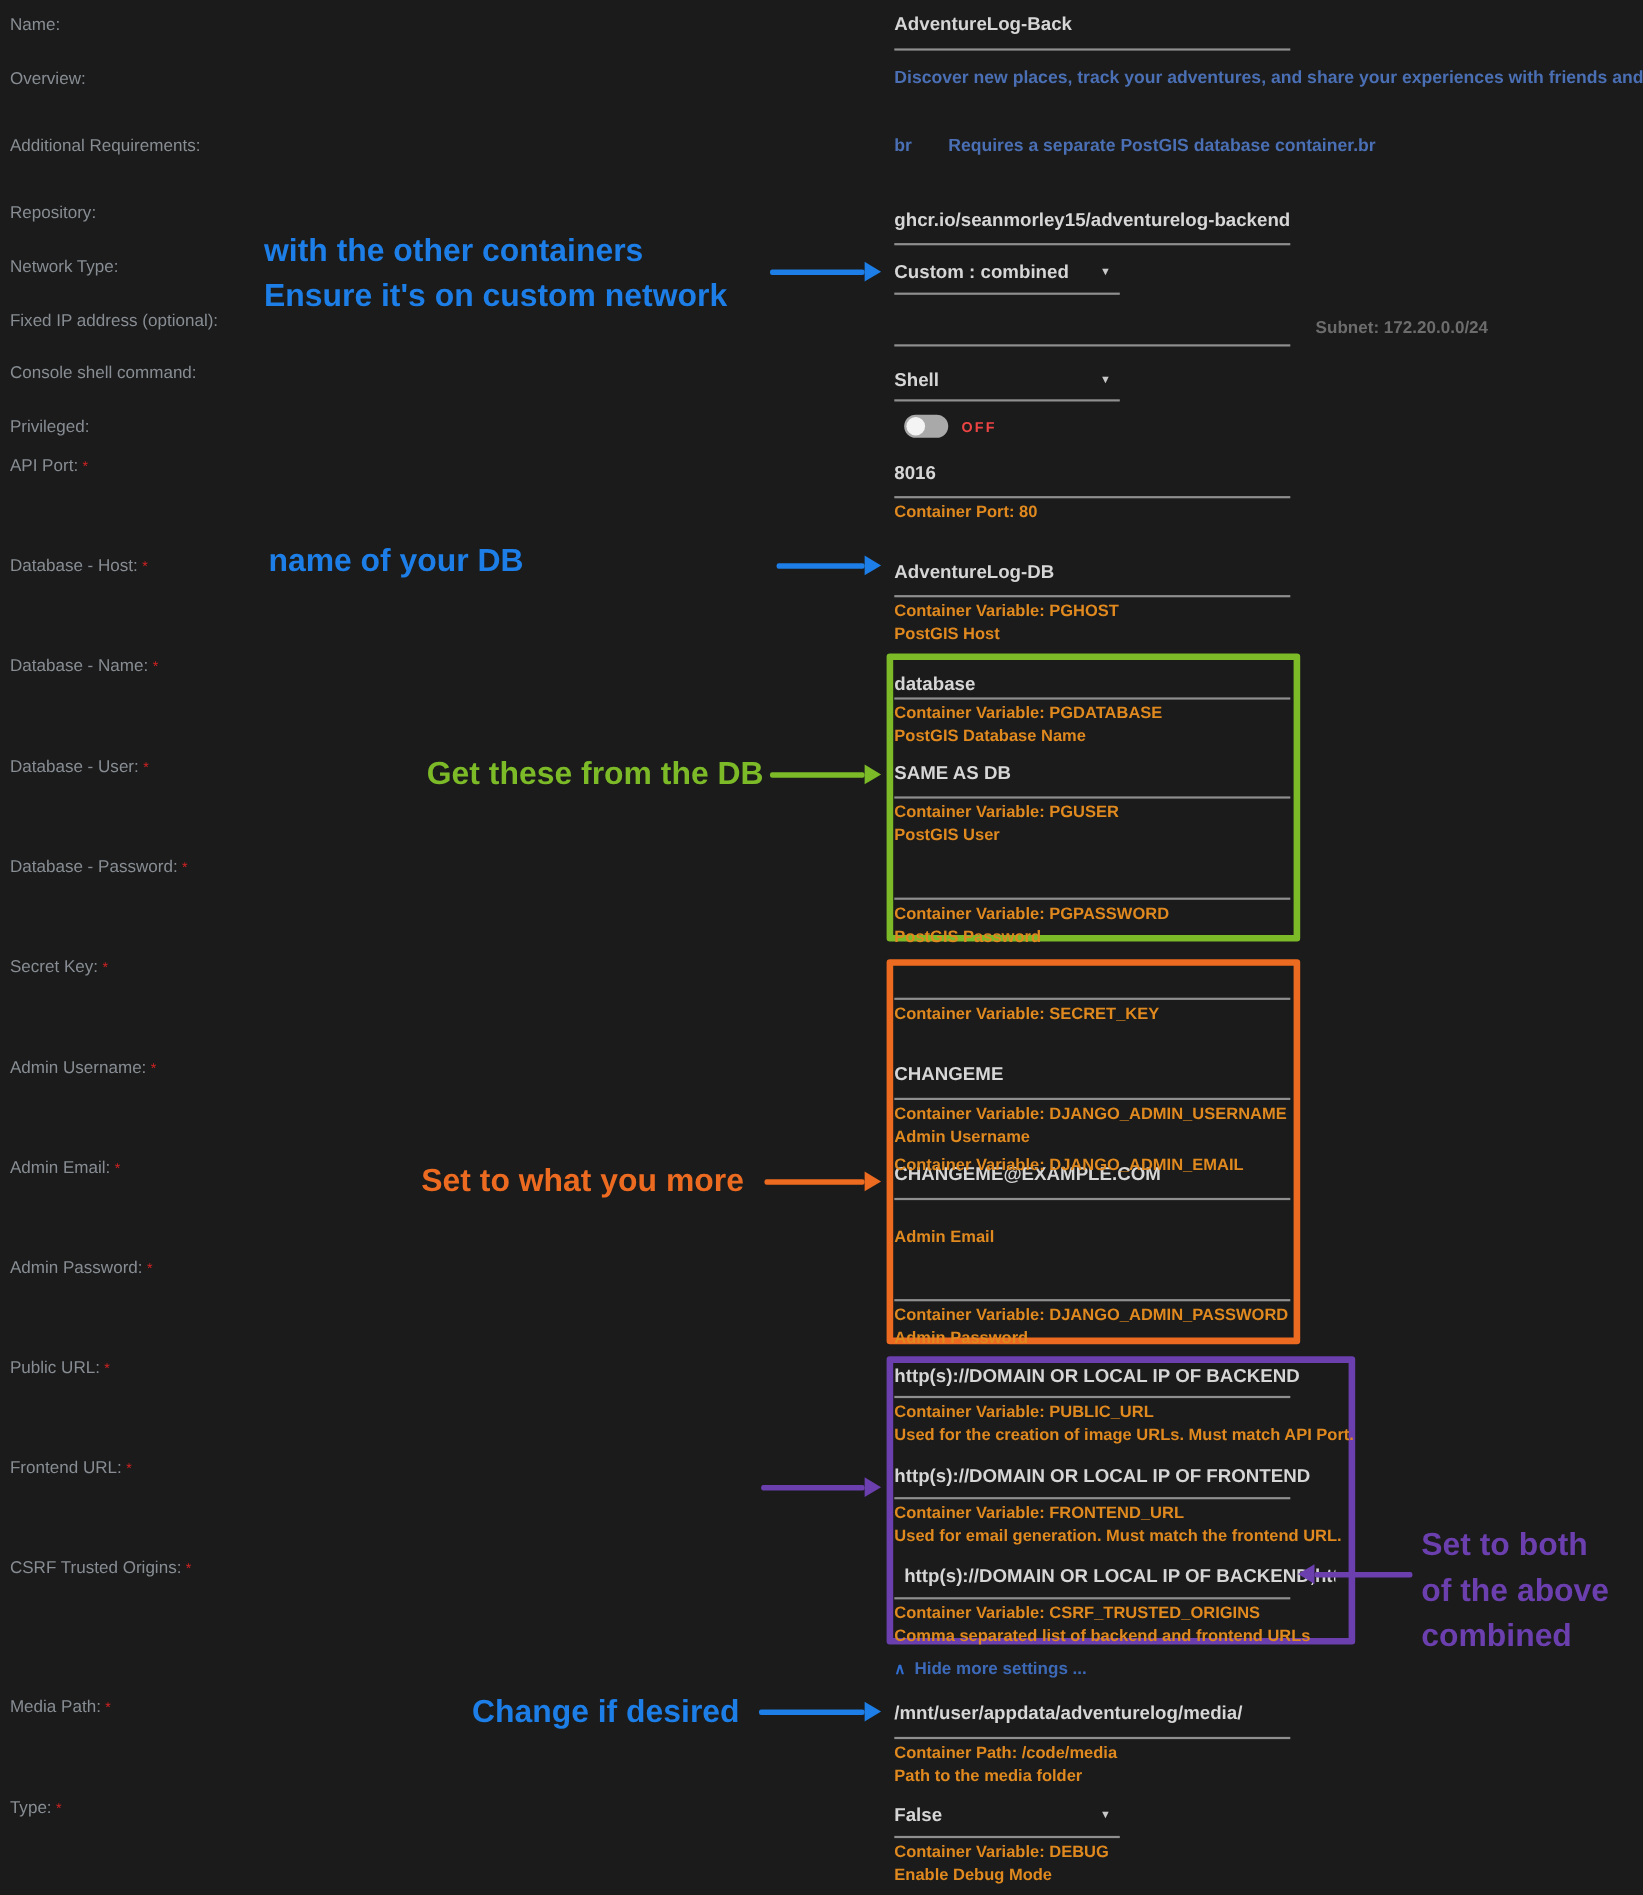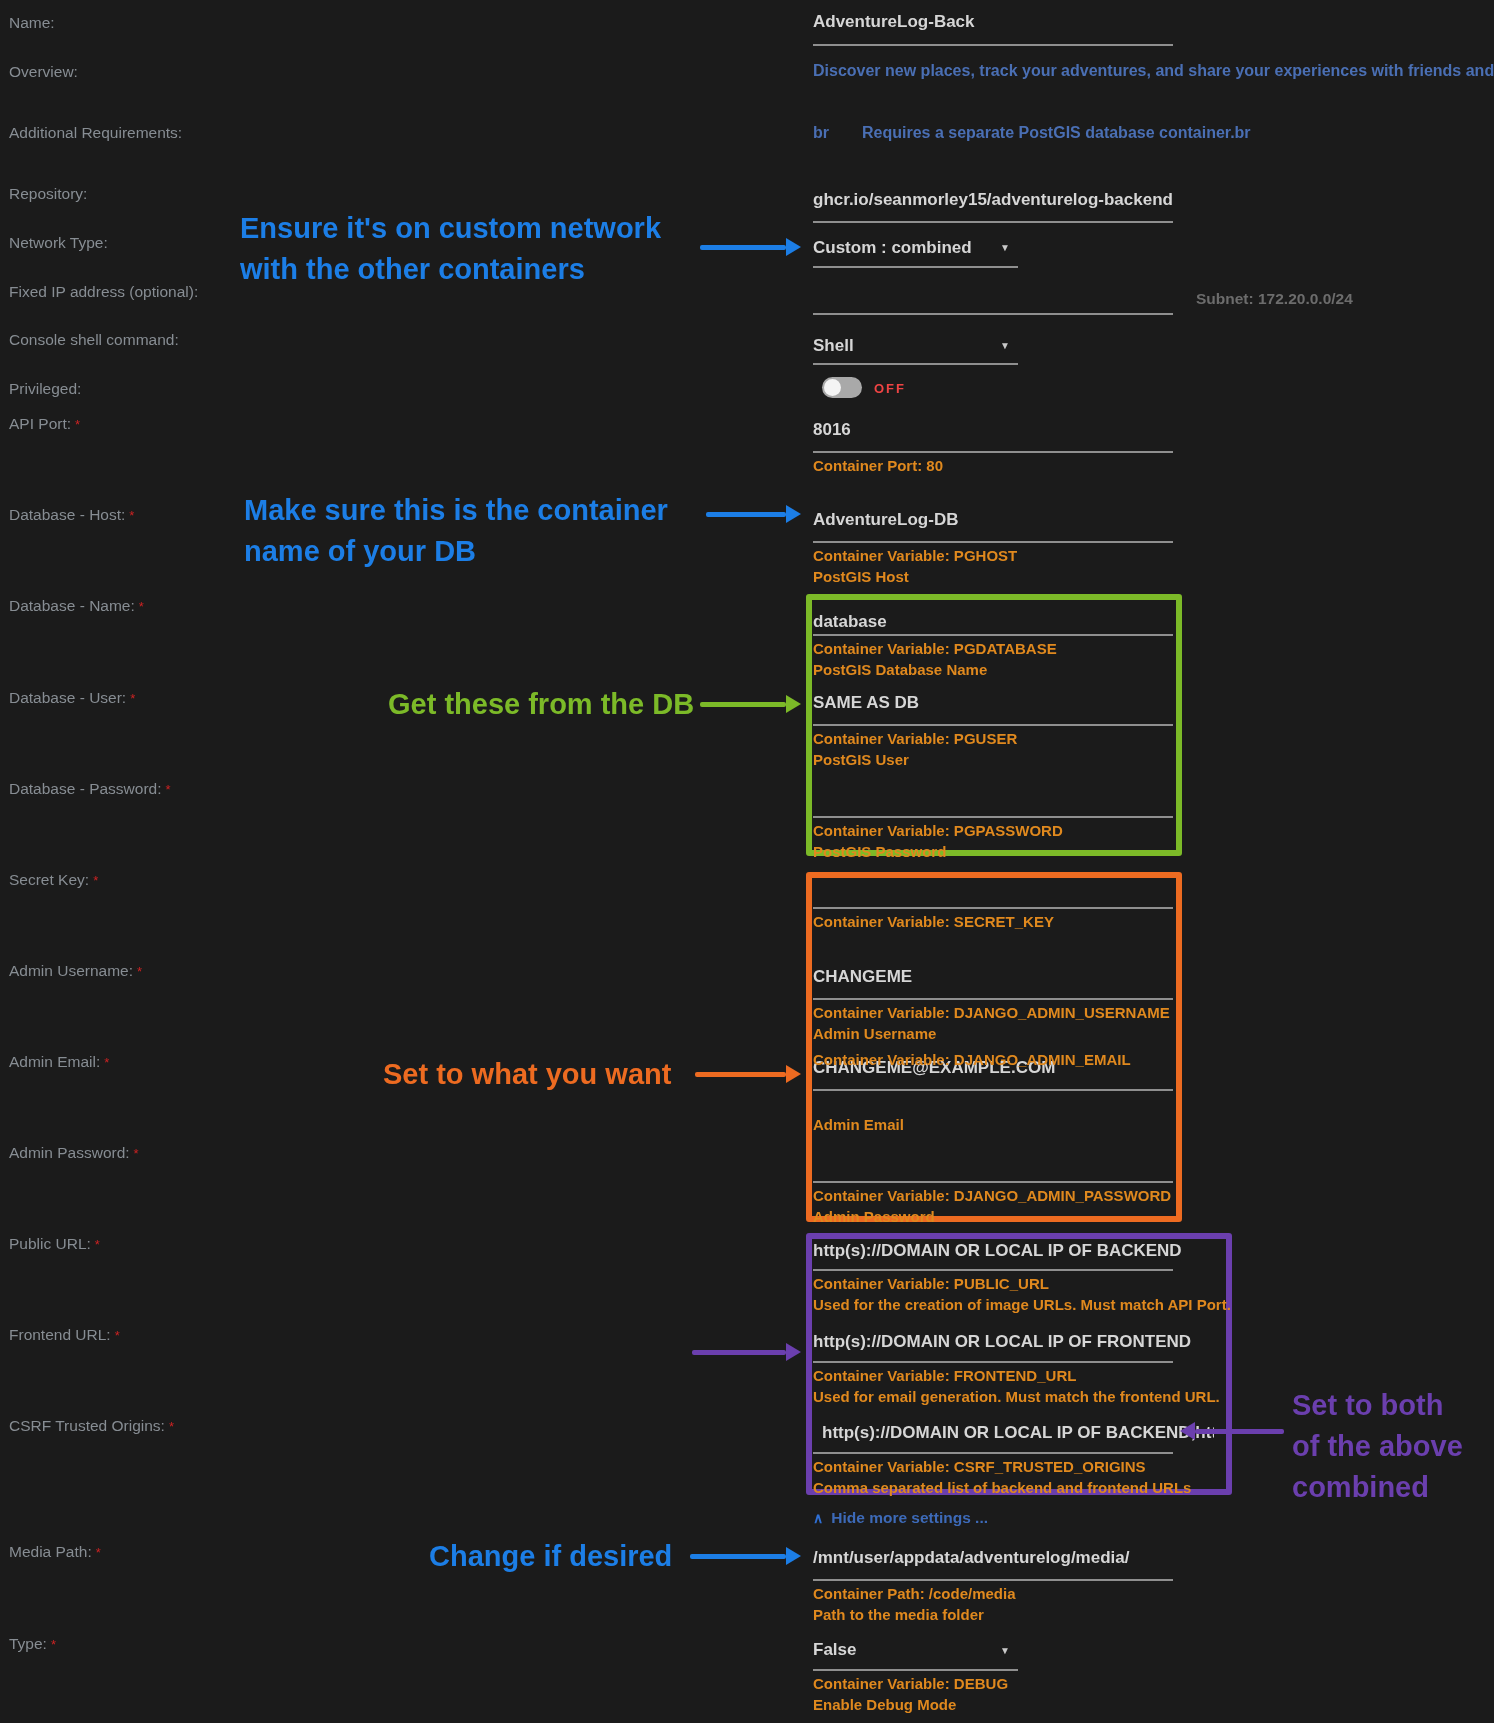--- a/index.html
+++ b/index.html
@@ -150,38 +150,37 @@
   <div class="hlp" style="top:1585px">Container Path: /code/media</div>
   <div class="hlp" style="top:1606px">Path to the media folder</div>
 
   <div class="val" style="top:1640px">False</div>
   <div class="caret" style="top:1645px">▼</div>
   <div class="ul short" style="top:1669px"></div>
   <div class="hlp" style="top:1675px">Container Variable: DEBUG</div>
   <div class="hlp" style="top:1696px">Enable Debug Mode</div>
 
   <div class="ann blue" style="left:240px;top:208px">
+    <div>with the other containers</div>
     <div>Ensure it's on custom network</div>
-    <div>with the other containers</div>
   </div>
   <div class="aline" style="left:700px;top:245px;width:86px;background:#1c7ee6"></div>
   <div class="ahead-r" style="left:786px;top:238px;border-left-color:#1c7ee6"></div>
 
   <div class="ann blue" style="left:244px;top:490px">
-    <div>Make sure this is the container</div>
     <div>name of your DB</div>
   </div>
   <div class="aline" style="left:706px;top:512px;width:80px;background:#1c7ee6"></div>
   <div class="ahead-r" style="left:786px;top:505px;border-left-color:#1c7ee6"></div>
 
   <div class="ann green" style="left:388px;top:684px">Get these from the DB</div>
   <div class="aline" style="left:700px;top:702px;width:86px;background:#7cba28"></div>
   <div class="ahead-r" style="left:786px;top:695px;border-left-color:#7cba28"></div>
 
-  <div class="ann orange" style="left:383px;top:1054px">Set to what you want</div>
+  <div class="ann orange" style="left:383px;top:1054px">Set to what you more</div>
   <div class="aline" style="left:695px;top:1072px;width:91px;background:#ed6b21"></div>
   <div class="ahead-r" style="left:786px;top:1065px;border-left-color:#ed6b21"></div>
 
   <div class="aline" style="left:692px;top:1350px;width:94px;background:#6b3fae"></div>
   <div class="ahead-r" style="left:786px;top:1343px;border-left-color:#6b3fae"></div>
 
   <div class="ann purple" style="left:1292px;top:1385px">
     <div>Set to both</div>
     <div>of the above</div>
     <div>combined</div>

